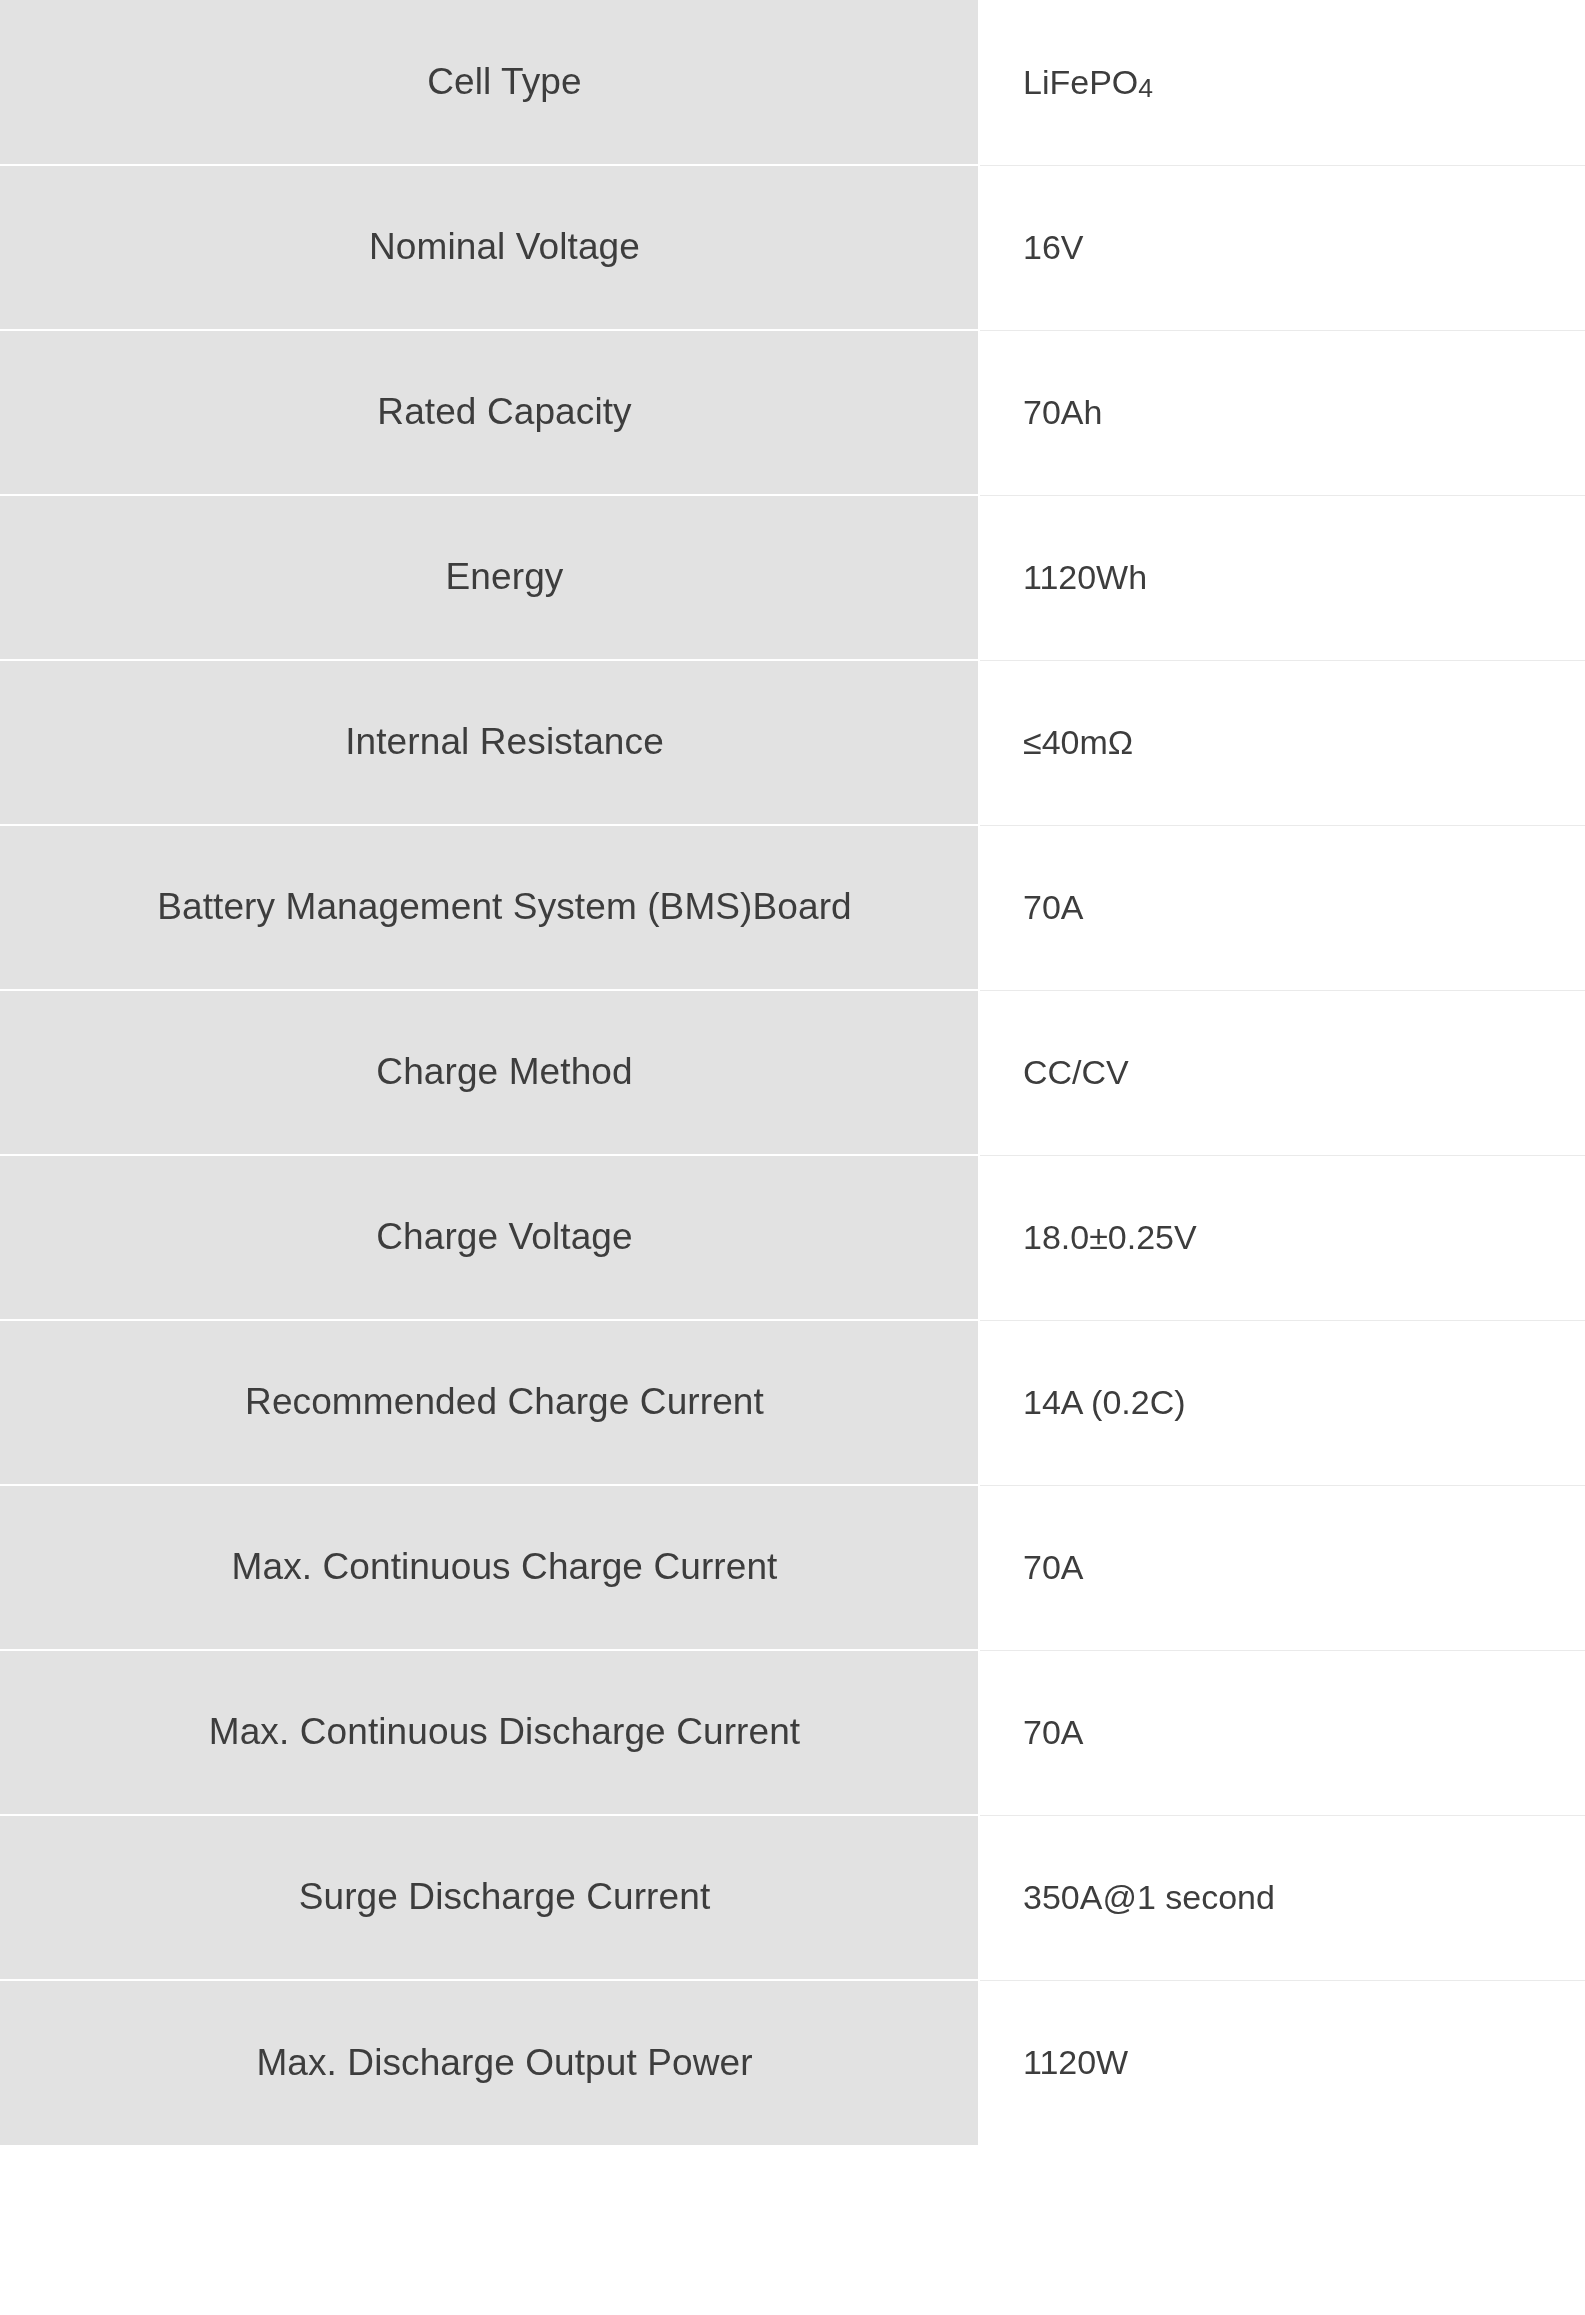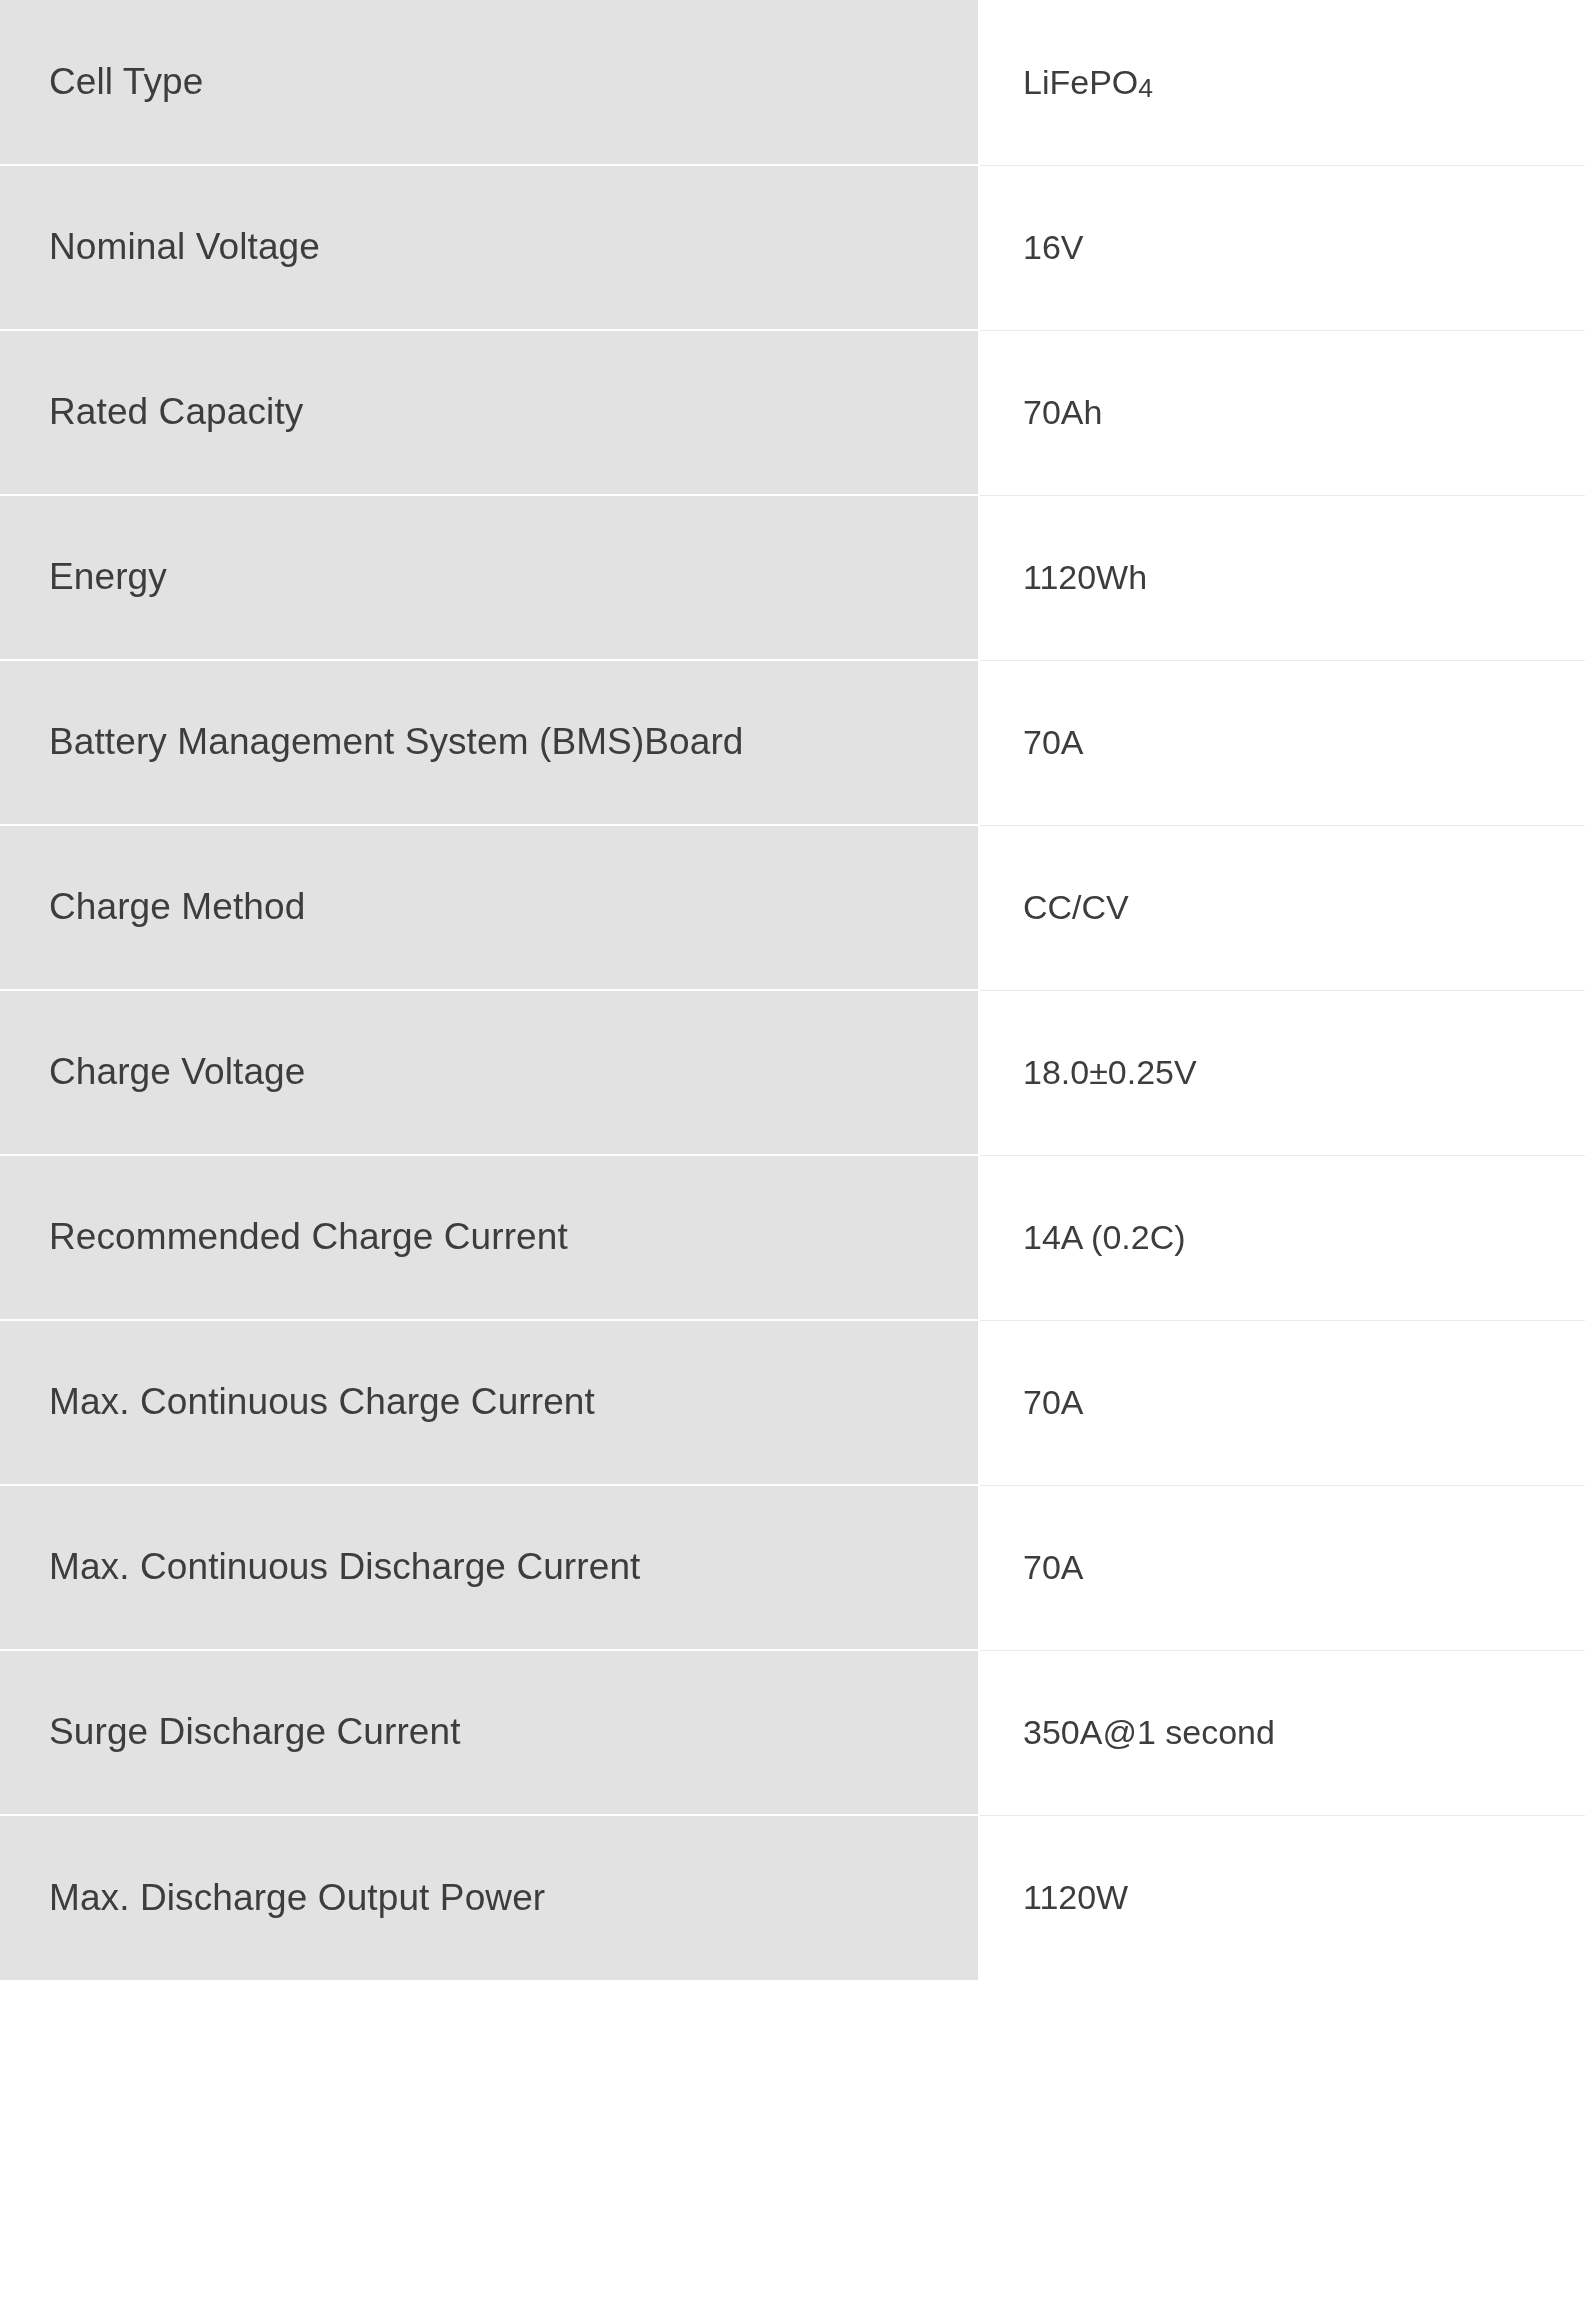--- a/index.html
+++ b/index.html
@@ -33,20 +33,21 @@
   td.label-cell {
     background: #e2e2e2;
     border-bottom: 2.7px solid #ffffff;
     padding-left: 49px;
     padding-right: 18px;
     font-size: 37px;
     font-weight: 400;
     color: #3d3d3d;
     letter-spacing: 0.1px;
     line-height: 1.2;
+    text-align: center;
   }
   td.value-cell {
     background: #ffffff;
     border-bottom: 1.8px solid #eaeaea;
     border-left: 2.7px solid #ffffff;
     padding-left: 43px;
     padding-right: 18px;
     font-size: 34px;
     font-weight: 400;
     color: #3d3d3d;
@@ -83,20 +84,24 @@
     </tr>
     <tr>
       <td class="label-cell">Rated Capacity</td>
       <td class="value-cell">70Ah</td>
     </tr>
     <tr>
       <td class="label-cell">Energy</td>
       <td class="value-cell">1120Wh</td>
     </tr>
     <tr>
+      <td class="label-cell">Internal Resistance</td>
+      <td class="value-cell">≤40mΩ</td>
+    </tr>
+    <tr>
       <td class="label-cell">Battery Management System (BMS)Board</td>
       <td class="value-cell">70A</td>
     </tr>
     <tr>
       <td class="label-cell">Charge Method</td>
       <td class="value-cell">CC/CV</td>
     </tr>
     <tr>
       <td class="label-cell">Charge Voltage</td>
       <td class="value-cell">18.0±0.25V</td>

